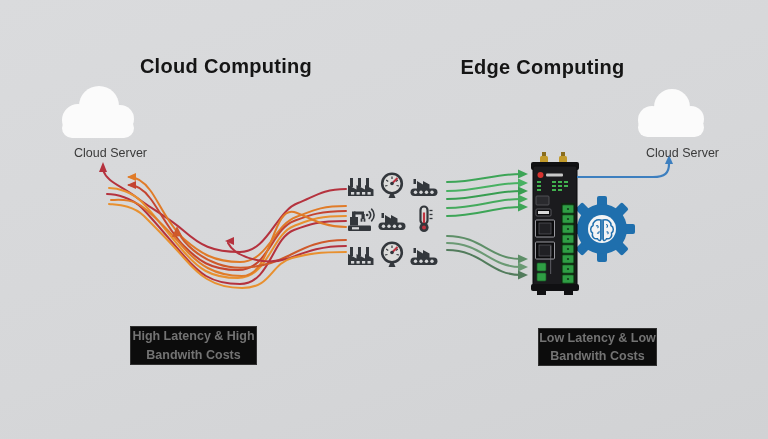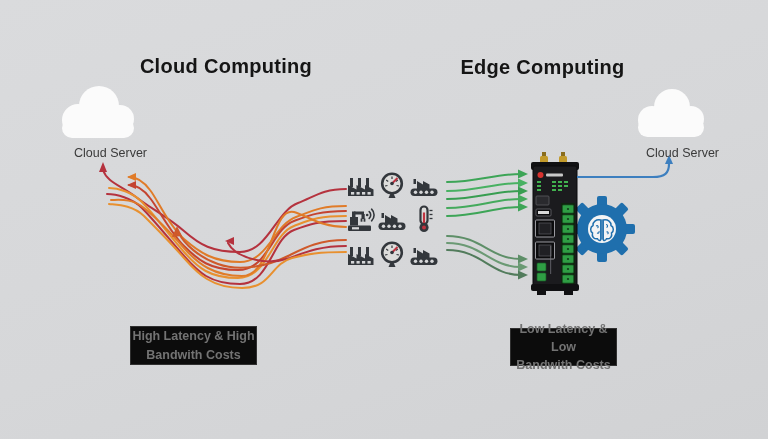--- a/index.html
+++ b/index.html
@@ -15,21 +15,21 @@
   .title-right{left:450px;top:56px;width:185px;}
   .cloud-label{font-size:12.5px;color:#3a3a3a;text-align:right;}
   .cloud-label-left{left:55px;top:146px;width:92px;}
   .cloud-label-right{left:629px;top:146px;width:90px;}
   .banner{
     background:#0c0c0c;color:#737373;font-weight:bold;font-size:12.5px;line-height:1.45;
     text-align:center;display:flex;flex-direction:column;justify-content:center;
     box-shadow:0 0 0 1px rgba(255,255,255,.15) inset;
   }
   .banner-left{left:130px;top:326px;width:127px;height:39px;}
-  .banner-right{left:510px;top:328px;width:107px;height:38px;}
+  .banner-right{left:538px;top:328px;width:119px;height:38px;}
 </style>
 </head>
 <body style="background: rgb(214, 215, 217);">
 
 <div class="stage">
 
   <svg width="768" height="439" viewBox="0 0 768 439">
     <defs>
       <symbol id="sym-factory">
         <g fill="#33373c">

